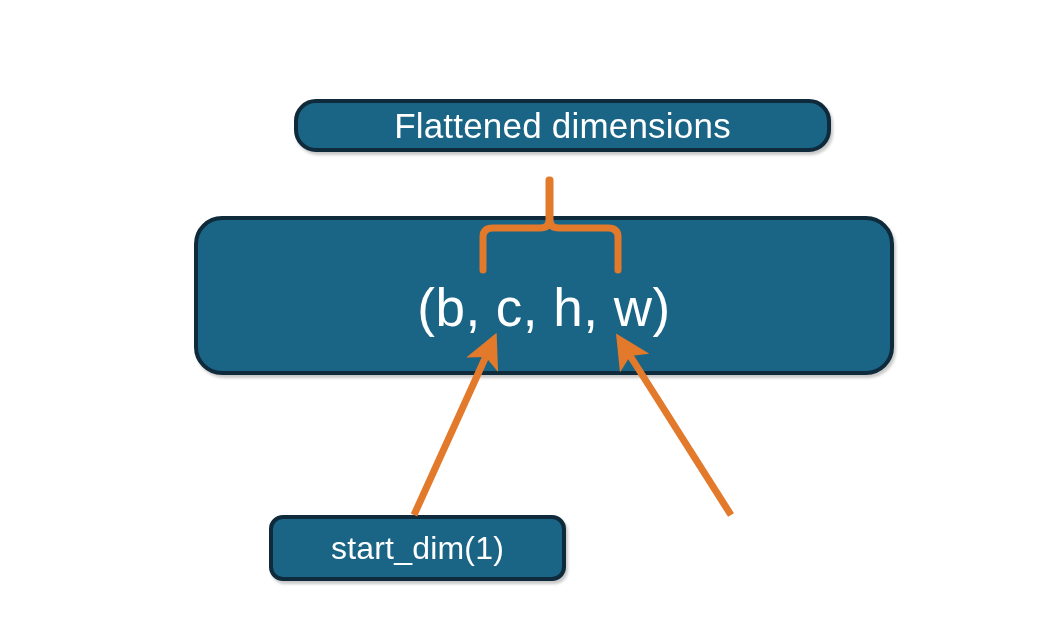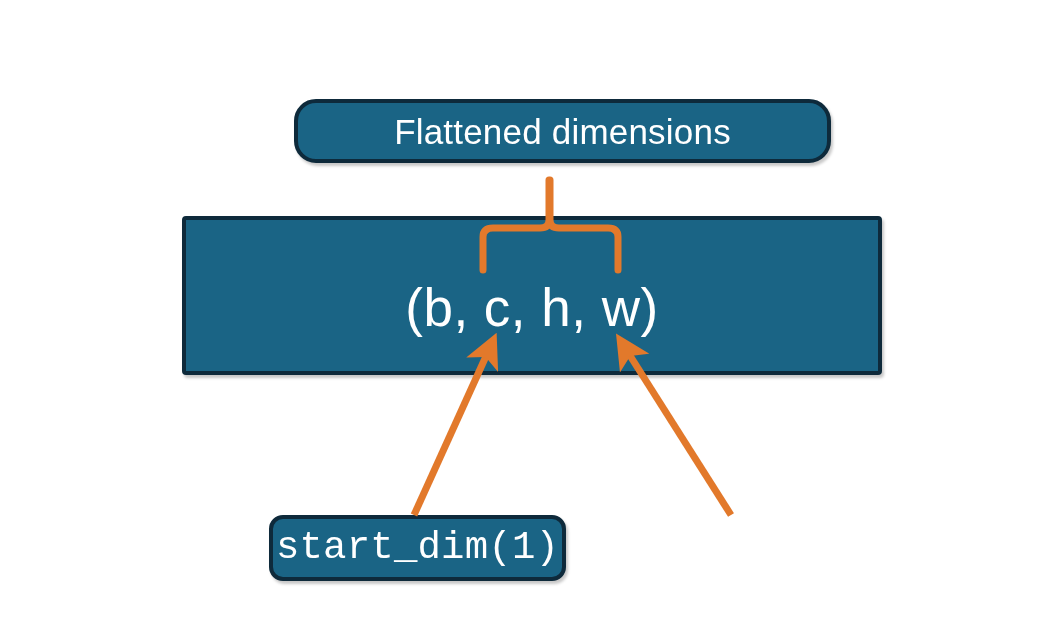--- a/index.html
+++ b/index.html
@@ -41,35 +41,35 @@
     white-space: nowrap;
     line-height: 1;
     font-weight: 400;
   }
 
   
   #box-flattened {
     left: 294px;
     top: 99px;
     width: 537px;
-    height: 64px;
+    height: 53px;
     border-radius: 22px;
   }
   #box-flattened .node-label {
     font-size: 35px;
     letter-spacing: 0.2px;
   }
 
   
   #box-tuple {
-    left: 182px;
+    left: 194px;
     top: 216px;
     width: 700px;
     height: 159px;
-    border-radius: 4px;
+    border-radius: 28px;
     justify-content: center;
   }
   #box-tuple .node-label {
     font-size: 53px;
     letter-spacing: 0.5px;
     position: relative;
     top: 12px;
   }
 
   
@@ -82,23 +82,22 @@
   }
   #box-end-dim {
     left: 580px;
     top: 515px;
     width: 300px;
     height: 66px;
     border-radius: 14px;
   }
   #box-start-dim .node-label,
   #box-end-dim .node-label {
-    font-size: 39px;
+    font-size: 32px;
     letter-spacing: 0.2px;
-    font-family: Liberation Mono, monospace;
   }
 
   
   #connectors {
     position: absolute;
     left: 0;
     top: 0;
     width: 1038px;
     height: 632px;
     z-index: 3;

